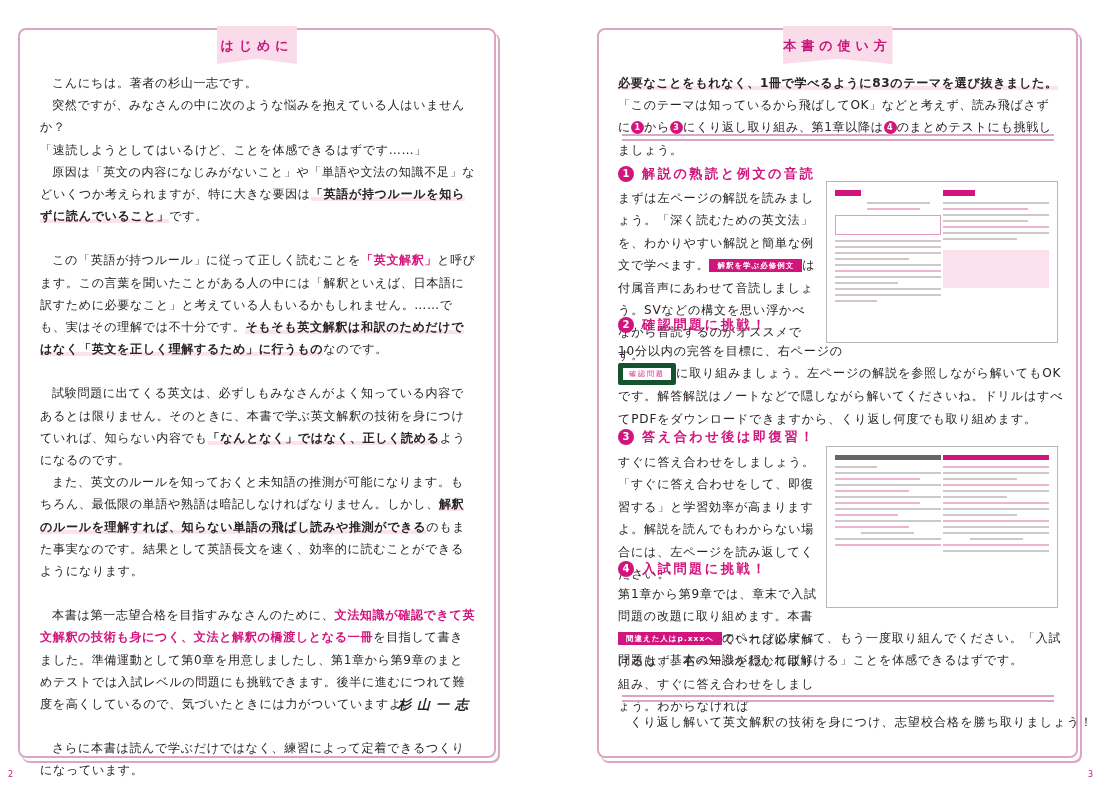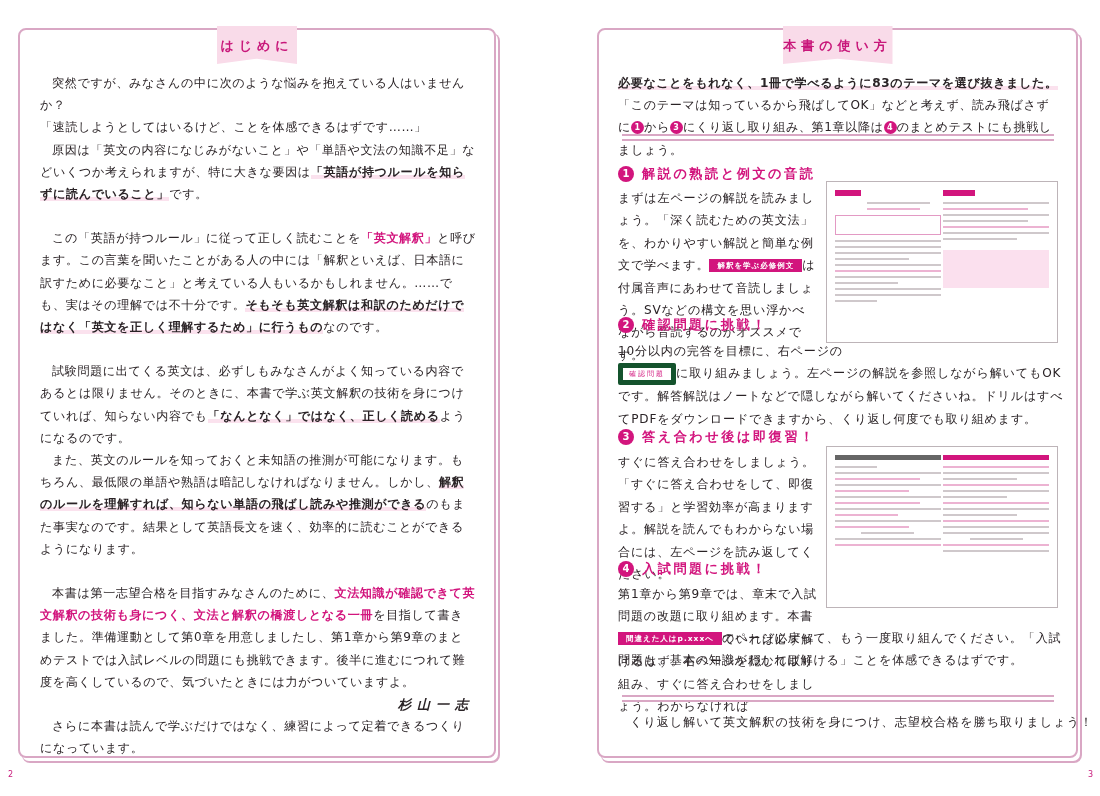--- a/index.html
+++ b/index.html
@@ -39,20 +39,21 @@
 </head>
 <body>
 
 <div class="page-frame left-frame">
   <div class="tab">
     <span>はじめに</span>
   </div>
 </div>
 
 <div class="body-text left-body">
+  <p class="p indent"><span>こんにちは。著者の杉山一志です。</span></p>
   <p class="p indent"><span>突然ですが、みなさんの中に次のような悩みを抱えている人はいませんか？</span></p>
   <p class="p"><span>「速読しようとしてはいるけど、ことを体感できるはずです……」</span></p>
   <p class="p indent"><span>原因は「英文の内容になじみがないこと」や「単語や文法の知識不足」などいくつか考えられますが、特に大きな要因は</span><span class="hl">「英語が持つルールを知らずに読んでいること」</span><span>です。</span></p>
   <div class="gap"></div>
   <p class="p indent"><span>この「英語が持つルール」に従って正しく読むことを</span><span class="pk">「英文解釈」</span><span>と呼びます。この言葉を聞いたことがある人の中には「解釈といえば、日本語に訳すために必要なこと」と考えている人もいるかもしれません。……でも、実はその理解では不十分です。</span><span class="hl">そもそも英文解釈は和訳のためだけではなく「英文を正しく理解するため」に行うもの</span><span>なのです。</span></p>
   <div class="gap"></div>
   <p class="p indent"><span>試験問題に出てくる英文は、必ずしもみなさんがよく知っている内容であるとは限りません。そのときに、本書で学ぶ英文解釈の技術を身につけていれば、知らない内容でも</span><span class="hl">「なんとなく」ではなく、正しく読める</span><span>ようになるのです。</span></p>
   <p class="p indent"><span>また、英文のルールを知っておくと未知語の推測が可能になります。もちろん、最低限の単語や熟語は暗記しなければなりません。しかし、</span><span class="hl">解釈のルールを理解すれば、知らない単語の飛ばし読みや推測ができる</span><span>のもまた事実なのです。結果として英語長文を速く、効率的に読むことができるようになります。</span></p>
   <div class="gap"></div>
   <p class="p indent"><span>本書は第一志望合格を目指すみなさんのために、</span><span class="pk">文法知識が確認できて英文解釈の技術も身につく、文法と解釈の橋渡しとなる一冊</span><span>を目指して書きました。準備運動として第0章を用意しましたし、第1章から第9章のまとめテストでは入試レベルの問題にも挑戦できます。後半に進むにつれて難度を高くしているので、気づいたときには力がついていますよ。</span></p>

